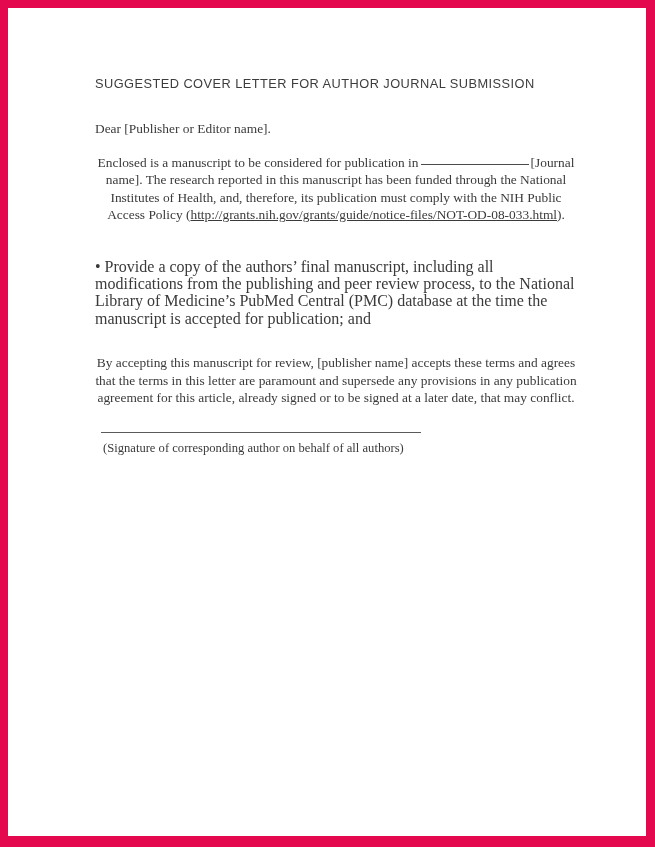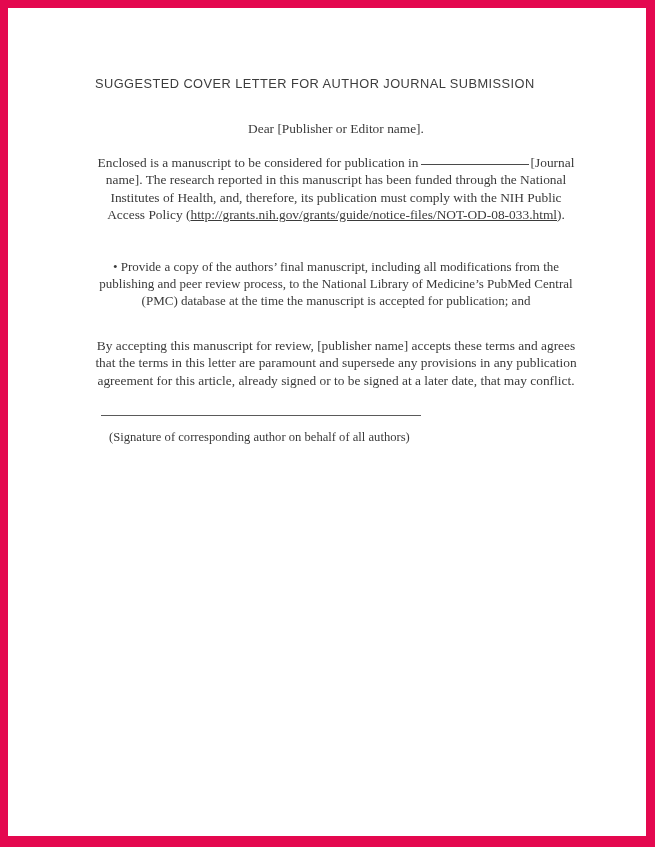--- a/index.html
+++ b/index.html
@@ -59,44 +59,42 @@
     margin: 0;
     padding: 0 0 0 2px;
     white-space: nowrap;
   }
 
   .salutation {
     font-size: 13.4px;
     color: #3a3a3a;
     margin: 0;
     padding: 0 0 0 2px;
-    text-align: center;
   }
   .spacer-salutation { height: 30px; }
   .spacer-para { height: 17px; }
   .spacer-bullets { height: 17px; }
   .spacer-closing { height: 27px; }
   .spacer-sig { height: 26px; }
 
   .para {
     font-size: 13.4px;
     line-height: 17.4px;
     color: #3a3a3a;
     margin: 0;
     padding: 0 0 0 2px;
     text-align: center;
   }
 
   .bullet-line {
-    font-size: 13px;
+    font-size: 16px;
     line-height: 17.4px;
     color: #3a3a3a;
     margin: 0;
     padding: 0 0 0 2px;
-    text-align: center;
   }
 
   .blank-fill {
     display: inline-block;
     width: 108px;
     border-bottom: 1px solid #4a4a4a;
     vertical-align: 2px;
     margin: 0 2px;
   }
 
@@ -109,21 +107,21 @@
   
   .sig-rule {
     width: 320px;
     height: 0;
     border-top: 1px solid #5a5a5a;
     margin: 0 0 5px 8px;
   }
   .sig-caption {
     font-size: 12.6px;
     color: #3a3a3a;
-    margin: 14px;
+    margin: 8px;
     padding: 0 0 0 2px;
   }
 </style>
 </head>
 <body>
 
 <div id="page-frame">
 
   <div class="frame-bar frame-top"></div>
   <div class="frame-bar frame-left"></div>

